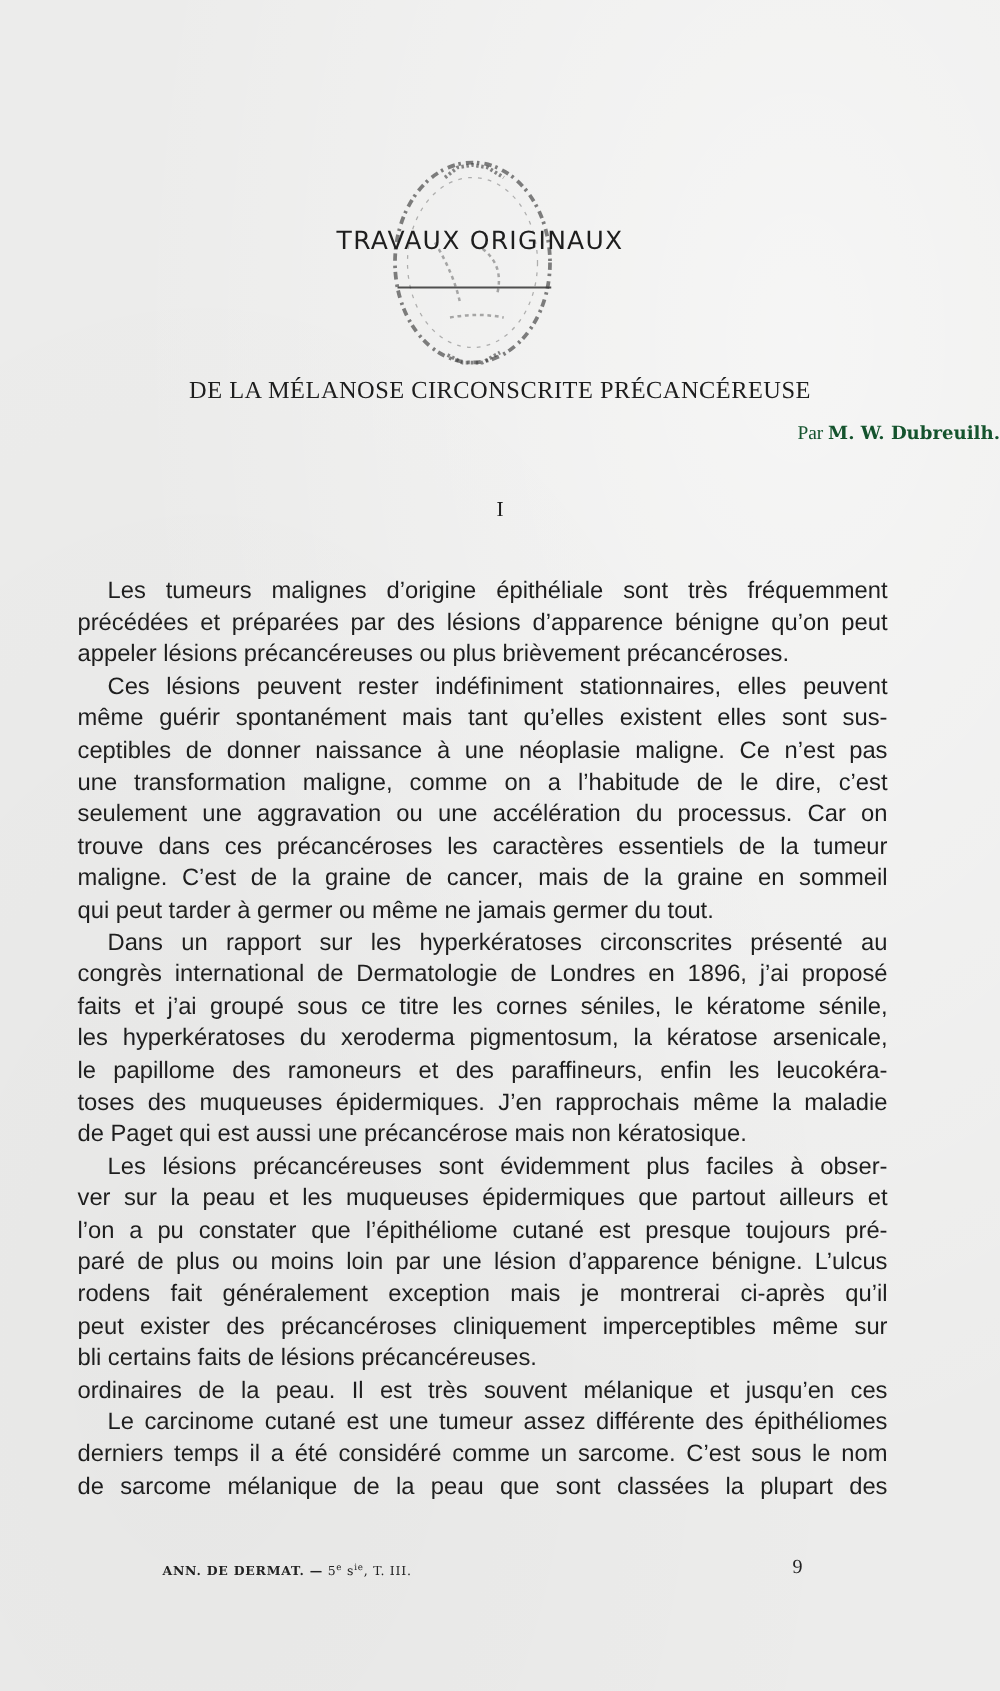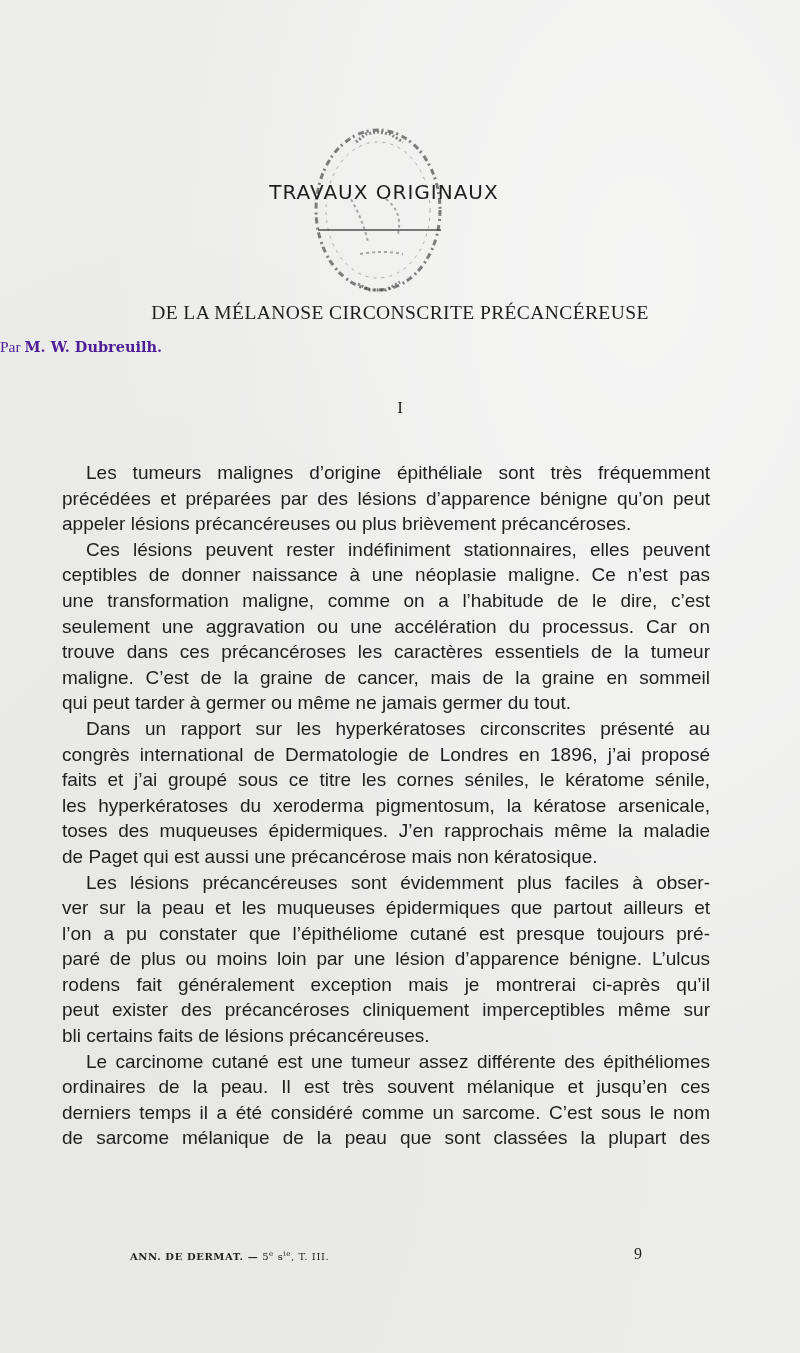--- a/index.html
+++ b/index.html
@@ -28,23 +28,23 @@
     font-size: 20px; letter-spacing: 1px; color: #1e1e1e;
   }
   .article-title {
     position: absolute; left: 0; width: 800px; top: 302px;
     text-align: center;
     font-family: "Liberation Serif", serif;
     font-size: 19.5px; letter-spacing: 0.4px; color: #1e1e1e;
   }
   .byline {
     position: absolute; left: 0; width: 800px; top: 338px;
-    text-align: left;
+    text-align: right;
     font-family: "Liberation Serif", serif;
-    font-size: 15.5px; color: #4c1d95;
+    font-size: 15.5px; color: #14532d;
   }
   .byline b { font-family: "DejaVu Serif", serif; font-size: 14.5px; }
   .section-numeral {
     position: absolute; left: 0; width: 800px; top: 398px;
     text-align: center;
     font-family: "Liberation Serif", serif;
     font-size: 17px; color: #1e1e1e;
   }
   .body-text {
     position: absolute; left: 62px; top: 460px; width: 648px;
@@ -98,47 +98,49 @@
 <div class="section-numeral">I</div>
 
 <div class="body-text">
   <div>
     <span class="line indent">Les tumeurs malignes d’origine épithéliale sont très fréquemment</span>
     <span class="line">précédées et préparées par des lésions d’apparence bénigne qu’on peut</span>
     <span class="line last">appeler lésions précancéreuses ou plus brièvement précancéroses.</span>
   </div>
   <div>
     <span class="line indent">Ces lésions peuvent rester indéfiniment stationnaires, elles peuvent</span>
+    <span class="line">même guérir spontanément mais tant qu’elles existent elles sont sus-</span>
     <span class="line">ceptibles de donner naissance à une néoplasie maligne. Ce n’est pas</span>
     <span class="line">une transformation maligne, comme on a l’habitude de le dire, c’est</span>
     <span class="line">seulement une aggravation ou une accélération du processus. Car on</span>
     <span class="line">trouve dans ces précancéroses les caractères essentiels de la tumeur</span>
     <span class="line">maligne. C’est de la graine de cancer, mais de la graine en sommeil</span>
     <span class="line last">qui peut tarder à germer ou même ne jamais germer du tout.</span>
   </div>
   <div>
     <span class="line indent">Dans un rapport sur les hyperkératoses circonscrites présenté au</span>
     <span class="line">congrès international de Dermatologie de Londres en 1896, j’ai proposé</span>
     <span class="line">faits et j’ai groupé sous ce titre les cornes séniles, le kératome sénile,</span>
     <span class="line">les hyperkératoses du xeroderma pigmentosum, la kératose arsenicale,</span>
+    <span class="line">le papillome des ramoneurs et des paraffineurs, enfin les leucokéra-</span>
     <span class="line">toses des muqueuses épidermiques. J’en rapprochais même la maladie</span>
     <span class="line last">de Paget qui est aussi une précancérose mais non kératosique.</span>
   </div>
   <div>
     <span class="line indent">Les lésions précancéreuses sont évidemment plus faciles à obser-</span>
     <span class="line">ver sur la peau et les muqueuses épidermiques que partout ailleurs et</span>
     <span class="line">l’on a pu constater que l’épithéliome cutané est presque toujours pré-</span>
     <span class="line">paré de plus ou moins loin par une lésion d’apparence bénigne. L’ulcus</span>
     <span class="line">rodens fait généralement exception mais je montrerai ci-après qu’il</span>
     <span class="line">peut exister des précancéroses cliniquement imperceptibles même sur</span>
     <span class="line last">bli certains faits de lésions précancéreuses.</span>
   </div>
   <div>
+    <span class="line">ordinaires de la peau. Il est très souvent mélanique et jusqu’en ces</span>
     <span class="line indent">Le carcinome cutané est une tumeur assez différente des épithéliomes</span>
-    <span class="line">ordinaires de la peau. Il est très souvent mélanique et jusqu’en ces</span>
     <span class="line">derniers temps il a été considéré comme un sarcome. C’est sous le nom</span>
     <span class="line">de sarcome mélanique de la peau que sont classées la plupart des</span>
   </div>
 </div>
 
 <div class="footer">
   <span class="journal">ANN. DE DERMAT. —</span>
   <span>5</span><sup>e</sup>
   <span>s</span><sup>ie</sup><span>, T. III.</span>
 </div>

